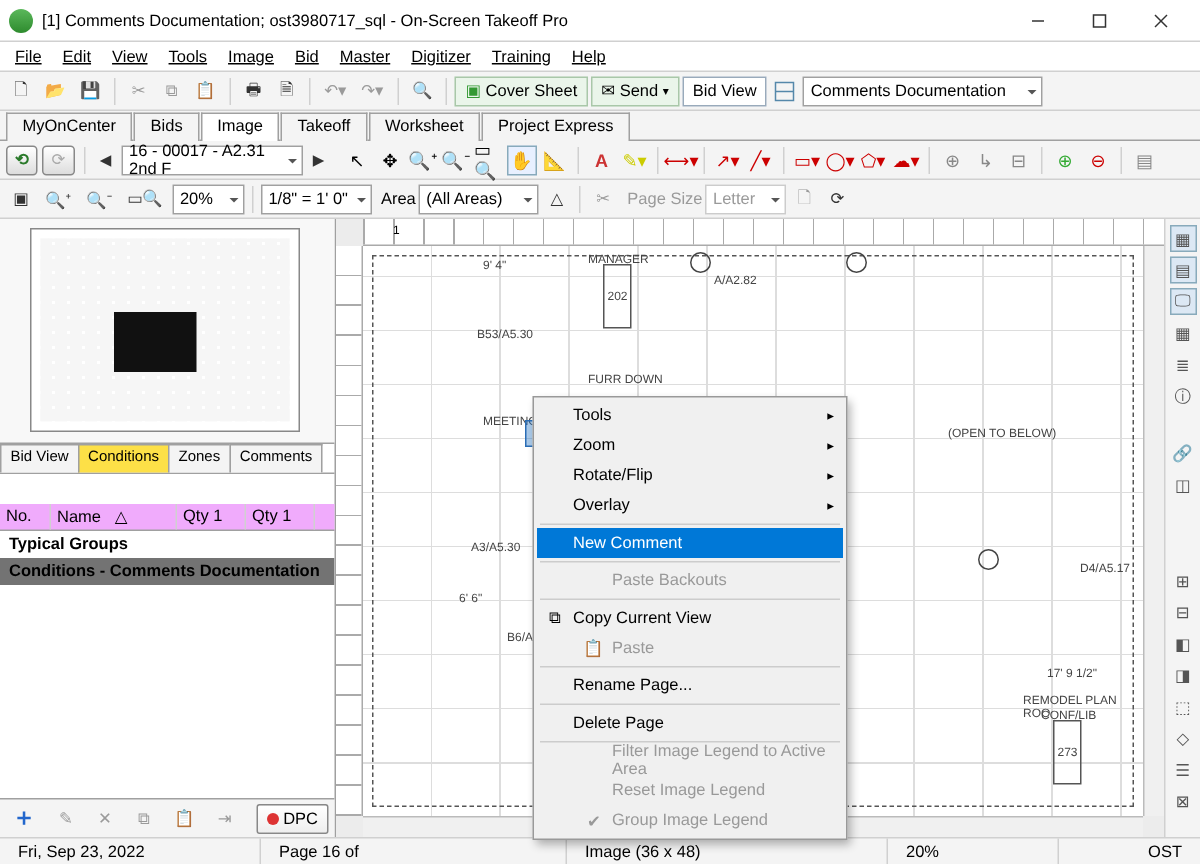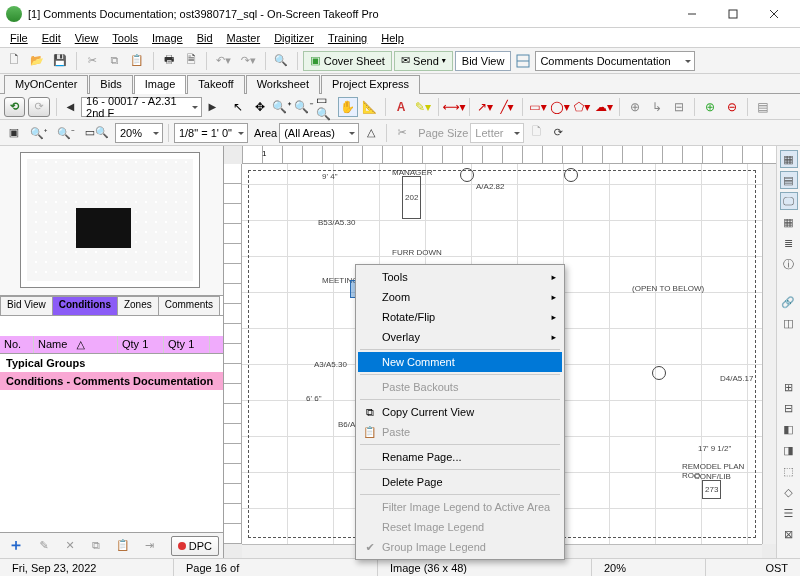--- a/index.html
+++ b/index.html
@@ -171,31 +171,31 @@
     opacity:.5;
   }
   .lefttabs{
     height:20px;display:flex;border-bottom:1px solid var(--border);
   }
   .lefttabs .ltab{
     flex:none;padding:2px 6px;font-size:10px;
     border:1px solid var(--border);border-bottom:none;
     background:#f4f4f4;margin-right:-1px;
   }
-  .lefttabs .ltab.active{background:#8b5cf6;font-weight:bold;text-align:center;}
+  .lefttabs .ltab.active{background:#fde047;font-weight:normal;text-align:center;}
   .grid-head{
     height:18px;display:flex;border-bottom:1px solid var(--border);
     background:#f0abfc;
     margin-top:20px;
   }
   .grid-head div{border-right:1px solid var(--border-light);padding:2px 4px;}
   .grid-body{flex:1;overflow:auto;font-size:11px;}
   .grid-row{padding:3px 6px;}
   .grid-row.group{font-weight:bold;}
-  .grid-row.sel{background:#f9a8d4;font-weight:bold;}
+  .grid-row.sel{background:#737373;font-weight:bold;}
   .lp-toolbar{
     height:26px;border-top:1px solid var(--border);
     background:#f4f4f4;
     display:flex;align-items:center;padding:0 4px;gap:6px;
   }
   .dpc-btn{
     margin-left:auto;
     height:20px;padding:0 6px;
     border:1px solid #888;border-radius:2px;
     background:linear-gradient(#fff,#eee);
@@ -261,21 +261,21 @@
     box-shadow:2px 3px 6px rgba(0,0,0,.3);
     padding:2px;
     z-index:100;
   }
   .ctxmenu .mi{
     height:20px;display:flex;align-items:center;
     padding:0 6px 0 24px;
     position:relative;
     color:#000;
   }
-  .ctxmenu .mi.disabled{color:#999;}
+  .ctxmenu .mi.disabled{color:#999;margin-left:26px;}
   .ctxmenu .mi.hl{background:var(--accent);color:#fff;}
   .ctxmenu .mi.sub::after{content:"▸";position:absolute;right:6px;font-size:9px;}
   .ctxmenu .mi .mic{
     position:absolute;left:4px;width:16px;text-align:center;font-size:11px;
   }
   .ctxmenu hr{margin:2px 2px;border:none;border-top:1px solid #ccc;}
   
   .statusbar{
     position:absolute;left:0;right:0;bottom:0;height:18px;
     background:#f4f4f4;border-top:1px solid var(--border-light);
@@ -499,21 +499,21 @@
     <div class="bp-text" style="left:72px;top:196px">A3/A5.30</div>
     <div class="bp-text" style="left:96px;top:256px">B6/A7.10</div>
     <div class="bp-text" style="left:264px;top:222px">A5/A7.20</div>
     <div class="bp-text" style="left:478px;top:210px">D4/A5.17</div>
     <div class="bp-text" style="left:456px;top:280px">17' 9 1/2"</div>
     <div class="bp-text" style="left:290px;top:300px">PAINT</div>
     <div class="bp-text" style="left:286px;top:308px">CONF/LIB</div>
     <div class="bp-text" style="left:294px;top:316px;border:1px solid #555;padding:0 2px">272</div>
     <div class="bp-text" style="left:440px;top:298px">REMODEL PLAN ROO</div>
     <div class="bp-text" style="left:452px;top:308px">CONF/LIB</div>
-    <div class="bp-text" style="left:460px;top:316px;border:1px solid #555;padding:4px 2px">273</div>
+    <div class="bp-text" style="left:460px;top:316px;border:1px solid #555;padding:16px 2px">273</div>
     <div class="bp-text" style="left:80px;top:8px">9' 4"</div>
     <div class="bp-text" style="left:64px;top:230px">6' 6"</div>
     <div class="bp-circle" style="left:218px;top:4px"></div>
     <div class="bp-circle" style="left:322px;top:4px"></div>
     <div class="bp-circle" style="left:410px;top:202px"></div>
     <div class="bp-circle" style="left:290px;top:202px"></div>
 
     <div class="sel-box"></div>
     <div class="cursor-ic">➤</div>
   </div>

